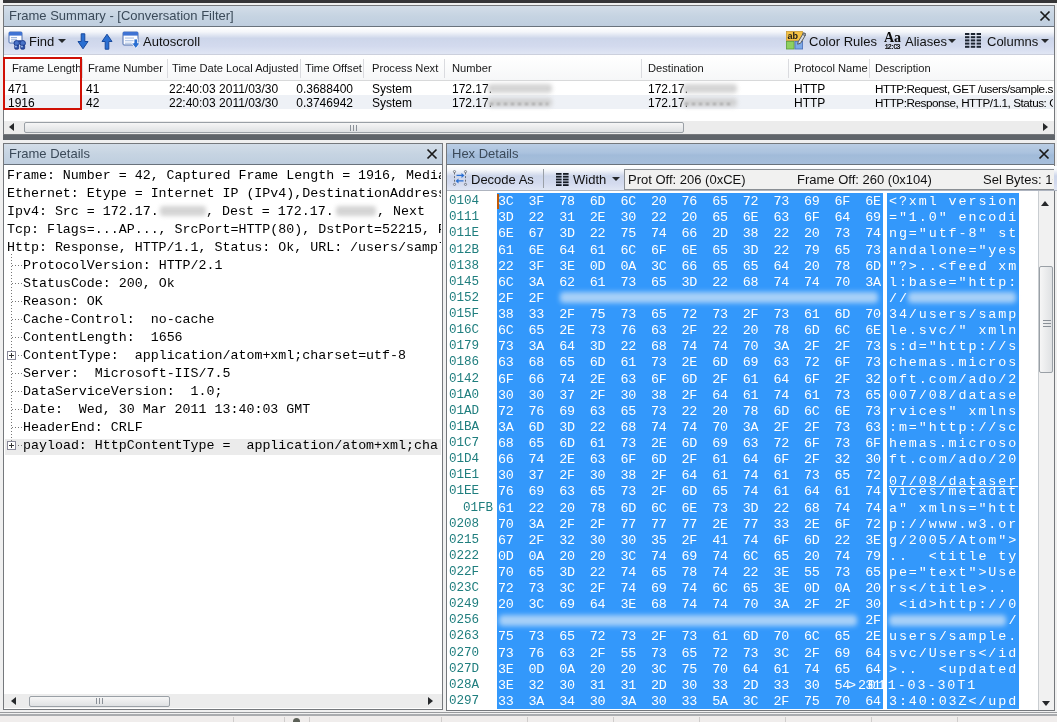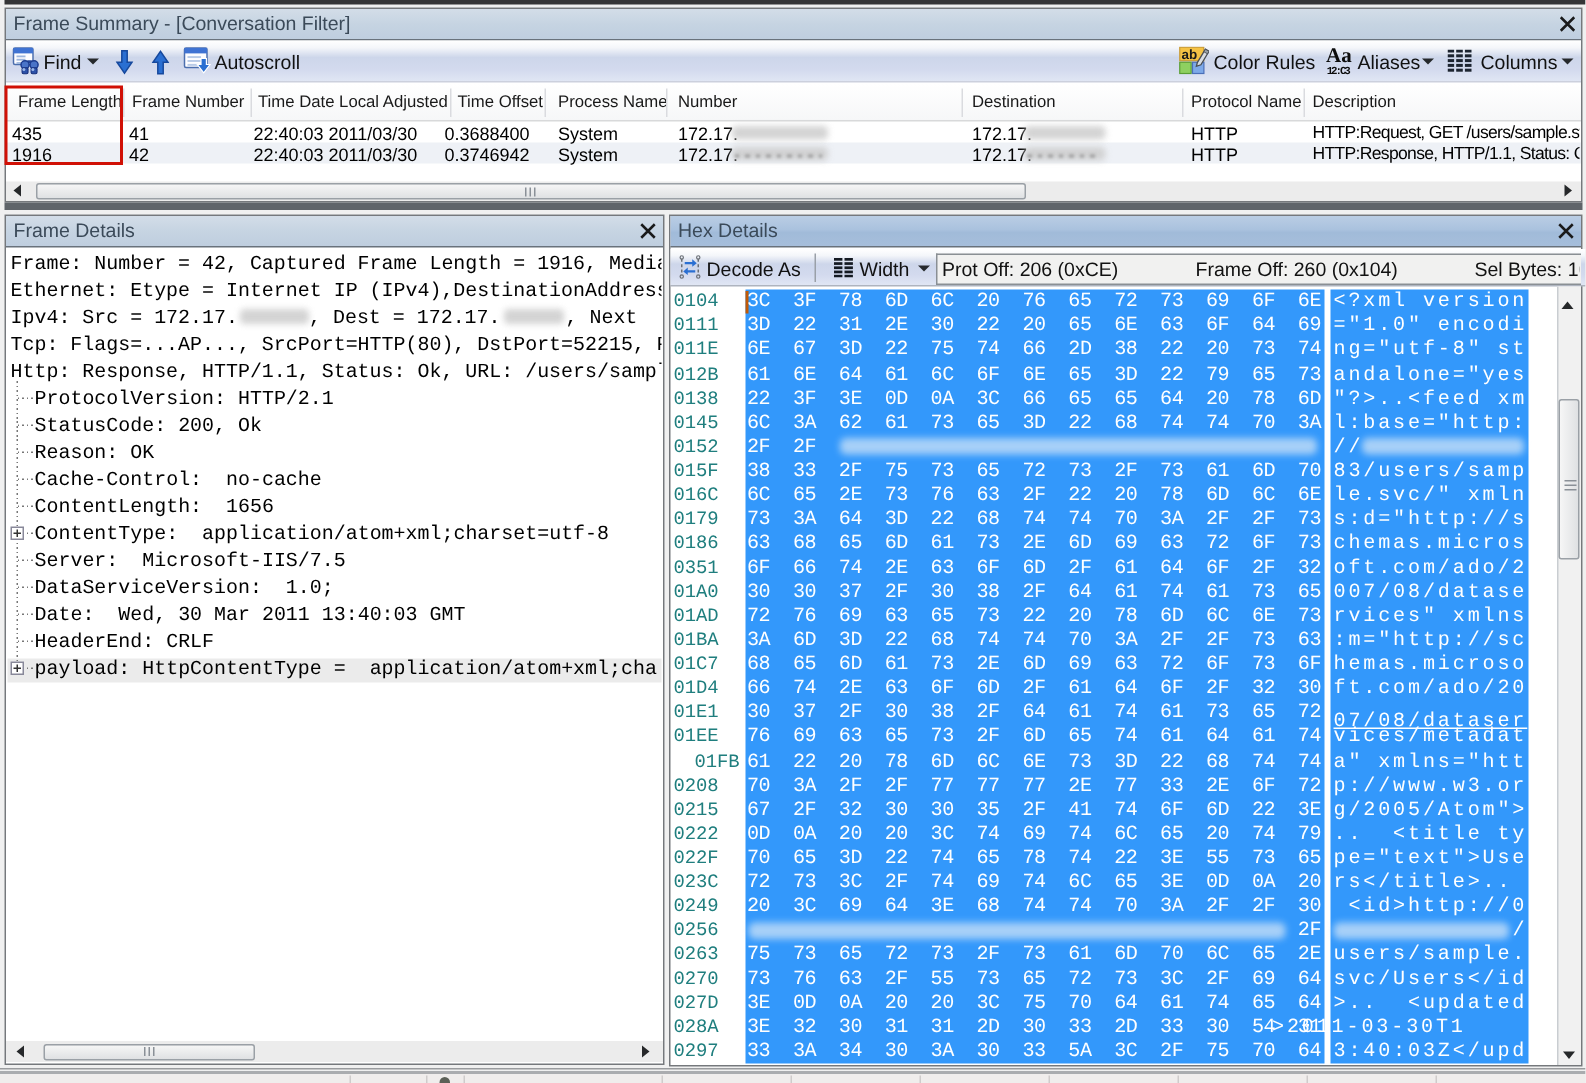--- a/index.html
+++ b/index.html
@@ -111,35 +111,35 @@
         <rect x="11.6" y="12.8" width="4.4" height="2"></rect>
 </g>
     </svg></div>
 <div class="ttext" style="left:987px;top:34px;">Columns</div>
 <div class="dd" style="left:1041px;top:39px;"></div>
 <div class="abs" style="left:4px;top:56px;width:1050px;height:25px;background:linear-gradient(180deg,#ffffff,#f6f7f8);border-bottom:1px solid #d8d9da;"></div>
 <div class="hdrtext" style="left:12px;top:62px;">Frame Length</div>
 <div class="hdrtext" style="left:88px;top:62px;">Frame Number</div>
 <div class="hdrtext" style="left:172px;top:62px;">Time Date Local Adjusted</div>
 <div class="hdrtext" style="left:305px;top:62px;">Time Offset</div>
-<div class="hdrtext" style="left:372px;top:62px;">Process Name</div>
+<div class="hdrtext" style="left:372px;top:62px;">Process Next</div>
 <div class="hdrtext" style="left:452px;top:62px;">Number</div>
 <div class="hdrtext" style="left:648px;top:62px;">Destination</div>
 <div class="hdrtext" style="left:794px;top:62px;">Protocol Name</div>
 <div class="hdrtext" style="left:875px;top:62px;">Description</div>
 <div class="vsep" style="left:82px;top:59px;height:19px;"></div>
 <div class="vsep" style="left:167px;top:59px;height:19px;"></div>
 <div class="vsep" style="left:300px;top:59px;height:19px;"></div>
 <div class="vsep" style="left:363px;top:59px;height:19px;"></div>
 <div class="vsep" style="left:444px;top:59px;height:19px;"></div>
 <div class="vsep" style="left:641px;top:59px;height:19px;"></div>
 <div class="vsep" style="left:788px;top:59px;height:19px;"></div>
 <div class="vsep" style="left:869px;top:59px;height:19px;"></div>
 <div class="abs" style="left:4px;top:95px;width:1050px;height:14px;background:#eef1f6;"></div>
-<div class="celltext" style="left:8px;top:82px;">435</div>
+<div class="celltext" style="left:8px;top:82px;">471</div>
 <div class="celltext" style="left:86px;top:82px;">41</div>
 <div class="celltext" style="left:169px;top:82px;">22:40:03 2011/03/30</div>
 <div class="celltext" style="left:293px;top:82px;width:60px;text-align:right;">0.3688400</div>
 <div class="celltext" style="left:372px;top:82px;">System</div>
 <div class="celltext" style="left:452px;top:82px;">172.17.</div>
 <div class="celltext" style="left:648px;top:82px;">172.17.</div>
 <div class="celltext" style="left:794px;top:82px;">HTTP</div>
 <div class="celltext" style="left:875px;top:82px;width:178px;overflow:hidden;font-size:11.7px;letter-spacing:-0.45px;">HTTP:Request, GET /users/sample.sv</div>
 <div class="celltext" style="left:8px;top:96px;">1916</div>
 <div class="celltext" style="left:86px;top:96px;">42</div>
@@ -362,21 +362,21 @@
 <div class="byte" style="left:589.8px;top:307.0px;">75</div>
 <div class="byte" style="left:620.4px;top:307.0px;">73</div>
 <div class="byte" style="left:651.0px;top:307.0px;">65</div>
 <div class="byte" style="left:681.6px;top:307.0px;">72</div>
 <div class="byte" style="left:712.2px;top:307.0px;">73</div>
 <div class="byte" style="left:742.8px;top:307.0px;">2F</div>
 <div class="byte" style="left:773.4px;top:307.0px;">73</div>
 <div class="byte" style="left:804.0px;top:307.0px;">61</div>
 <div class="byte" style="left:834.6px;top:307.0px;">6D</div>
 <div class="byte" style="left:865.2px;top:307.0px;">70</div>
-<div class="asc" style="left:889.0px;top:307.0px;">83/users/samp</div>
+<div class="asc" style="left:889.0px;top:307.0px;">34/users/samp</div>
 <div class="off" style="left:449px;top:323.2px;">016C</div>
 <div class="byte" style="left:498.0px;top:323.2px;">6C</div>
 <div class="byte" style="left:528.6px;top:323.2px;">65</div>
 <div class="byte" style="left:559.2px;top:323.2px;">2E</div>
 <div class="byte" style="left:589.8px;top:323.2px;">73</div>
 <div class="byte" style="left:620.4px;top:323.2px;">76</div>
 <div class="byte" style="left:651.0px;top:323.2px;">63</div>
 <div class="byte" style="left:681.6px;top:323.2px;">2F</div>
 <div class="byte" style="left:712.2px;top:323.2px;">22</div>
 <div class="byte" style="left:742.8px;top:323.2px;">20</div>
@@ -408,21 +408,21 @@
 <div class="byte" style="left:620.4px;top:355.4px;">61</div>
 <div class="byte" style="left:651.0px;top:355.4px;">73</div>
 <div class="byte" style="left:681.6px;top:355.4px;">2E</div>
 <div class="byte" style="left:712.2px;top:355.4px;">6D</div>
 <div class="byte" style="left:742.8px;top:355.4px;">69</div>
 <div class="byte" style="left:773.4px;top:355.4px;">63</div>
 <div class="byte" style="left:804.0px;top:355.4px;">72</div>
 <div class="byte" style="left:834.6px;top:355.4px;">6F</div>
 <div class="byte" style="left:865.2px;top:355.4px;">73</div>
 <div class="asc" style="left:889.0px;top:355.4px;">chemas.micros</div>
-<div class="off" style="left:449px;top:371.5px;">0351</div>
+<div class="off" style="left:449px;top:371.5px;">0142</div>
 <div class="byte" style="left:498.0px;top:371.5px;">6F</div>
 <div class="byte" style="left:528.6px;top:371.5px;">66</div>
 <div class="byte" style="left:559.2px;top:371.5px;">74</div>
 <div class="byte" style="left:589.8px;top:371.5px;">2E</div>
 <div class="byte" style="left:620.4px;top:371.5px;">63</div>
 <div class="byte" style="left:651.0px;top:371.5px;">6F</div>
 <div class="byte" style="left:681.6px;top:371.5px;">6D</div>
 <div class="byte" style="left:712.2px;top:371.5px;">2F</div>
 <div class="byte" style="left:742.8px;top:371.5px;">61</div>
 <div class="byte" style="left:773.4px;top:371.5px;">64</div>

